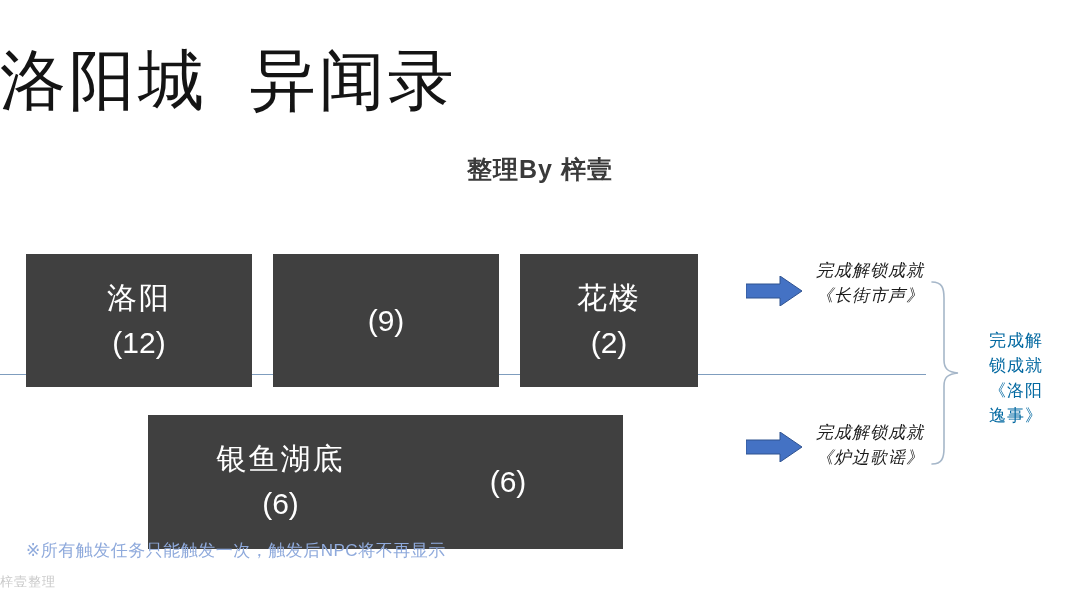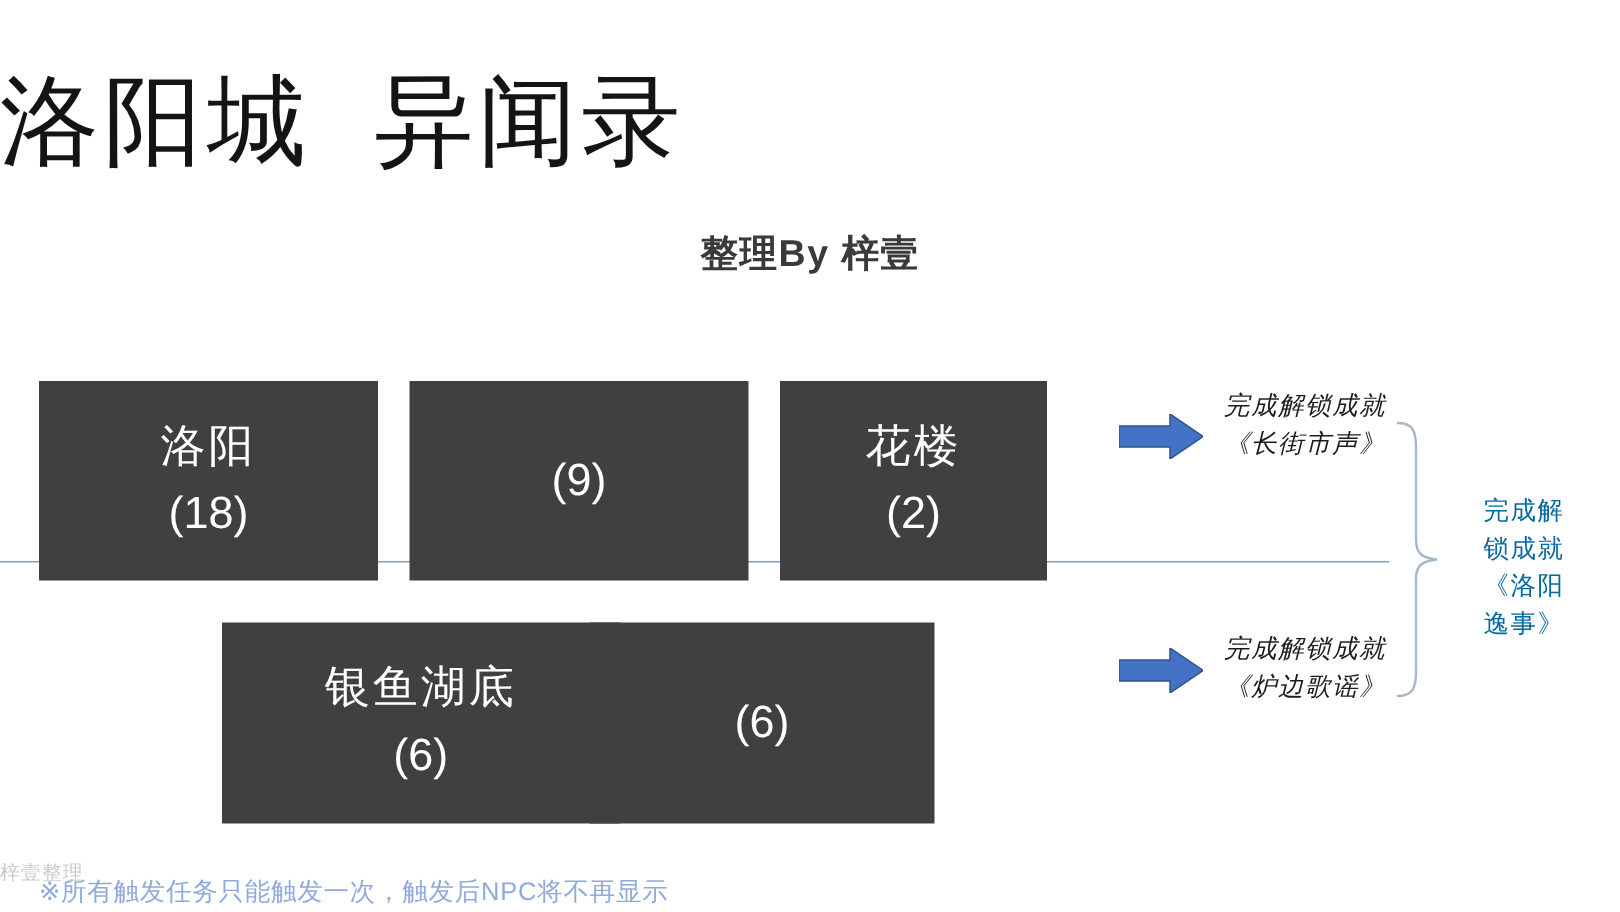--- a/index.html
+++ b/index.html
@@ -130,21 +130,20 @@
   
   #footnote {
     position: absolute;
     left: 26px;
     top: 538px;
     font-size: 17px;
     line-height: 26px;
     color: #8FAADC;
     letter-spacing: 0.5px;
     white-space: pre;
-    margin-top: 44px;
   }
 
   
   #watermark {
     position: absolute;
     left: 0;
     top: 572px;
     width: 1080px;
     font-size: 13px;
     line-height: 20px;
@@ -159,21 +158,21 @@
 <div id="slide">
 
   <div id="title">洛阳城  异闻录</div>
 
   <div id="subtitle">整理By 梓壹</div>
 
   <div id="divider"></div>
 
   <div class="node-box" id="box-luoyang">
     <div class="node-label">洛阳</div>
-    <div class="node-count">(18)</div>
+    <div class="node-count">(12)</div>
   </div>
 
   <div class="node-box" id="box-huajie">
     <div class="node-count">(9)</div>
   </div>
 
   <div class="node-box" id="box-hualou">
     <div class="node-label">花楼</div>
     <div class="node-count">(2)</div>
   </div>

